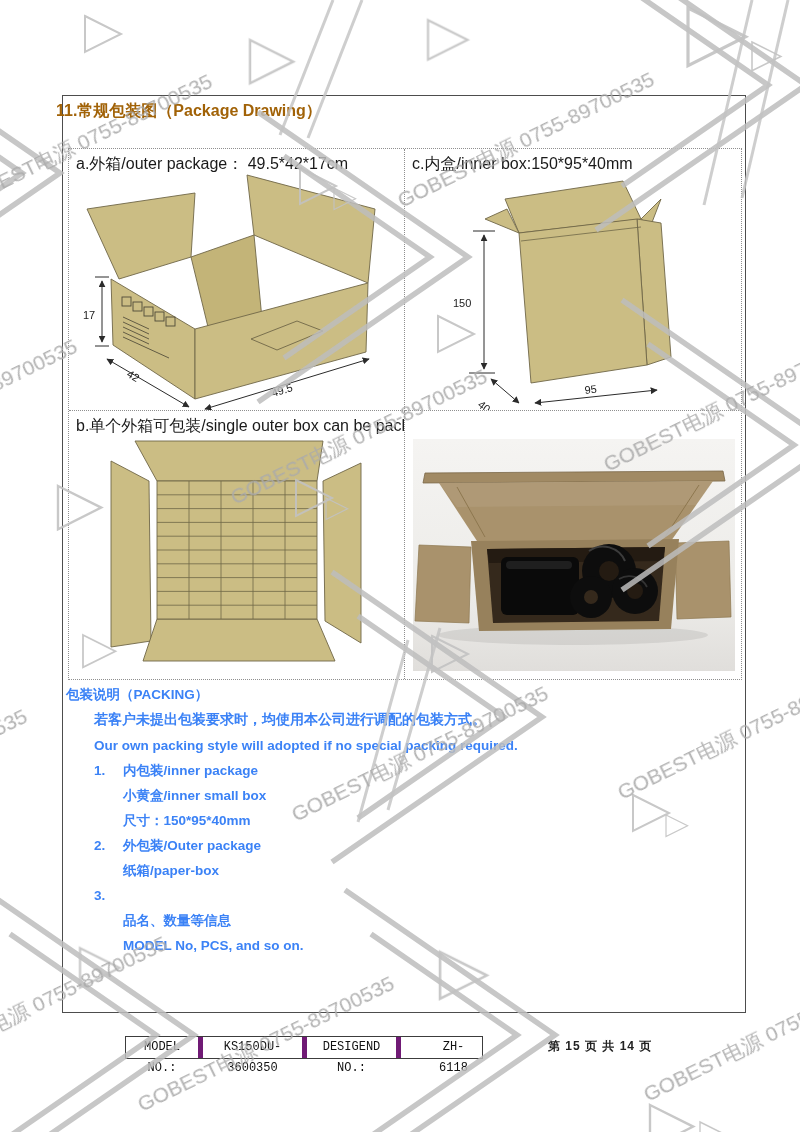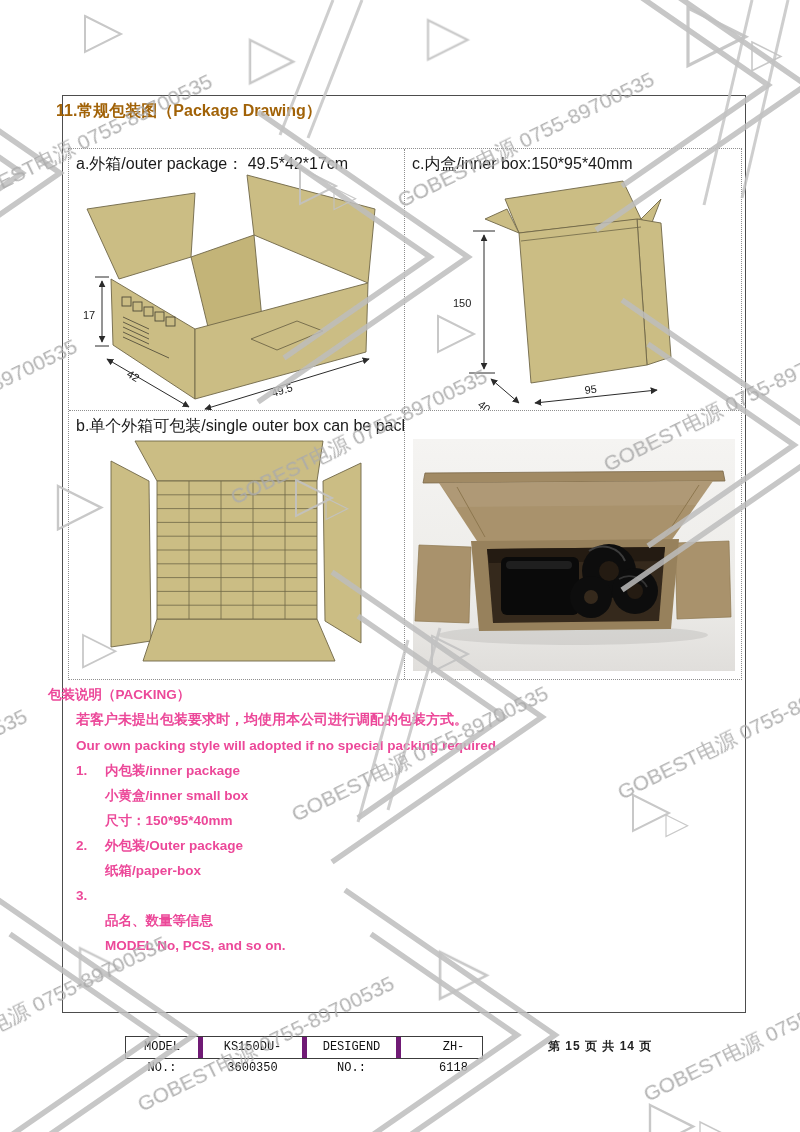--- a/index.html
+++ b/index.html
@@ -14,22 +14,22 @@
   .pkg-grid{position:absolute;left:68px;top:148px;width:672px;height:530px;z-index:2;
             display:grid;grid-template-columns:336px 1fr;grid-template-rows:262px 1fr;
             border:1px dotted #8f8f8f;}
   .cell{position:relative;overflow:hidden;}
   .cell-a,.cell-b{border-right:1px dotted #8f8f8f;}
   .cell-a,.cell-c{border-bottom:1px dotted #8f8f8f;}
   .cell-header{padding:5px 7px 0 7px;font-size:16px;color:#1a1a1a;white-space:nowrap;}
   .draw{position:absolute;left:0;top:24px;}
   .photo{position:absolute;left:8px;top:28px;}
   
-  .packing{position:absolute;left:48px;top:686px;width:640px;z-index:2;
-           font-weight:bold;font-size:13.5px;line-height:17px;color:#ec4899;}
+  .packing{position:absolute;left:66px;top:686px;width:640px;z-index:2;
+           font-weight:bold;font-size:13.5px;line-height:17px;color:#3b82f6;}
   .p-head{margin:0;}
   .p-zh{margin:8px 0 0 28px;font-size:14px;}
   .p-en{margin:9px 0 0 28px;}
   .p-item{margin:8px 0 0 28px;display:flex;}
   .p-num{width:29px;flex:0 0 29px;}
   .p-sub{margin:8px 0 0 57px;}
   
   .footer-table{position:absolute;left:125px;top:1036px;height:21px;display:flex;z-index:2;
                 border:1px solid #3c3c3c;font-size:12px;line-height:21px;text-align:center;font-family:Liberation Mono, monospace;}
   .ft-cell{border-left:5px solid #701a75;padding:0 4px;box-sizing:border-box;}

